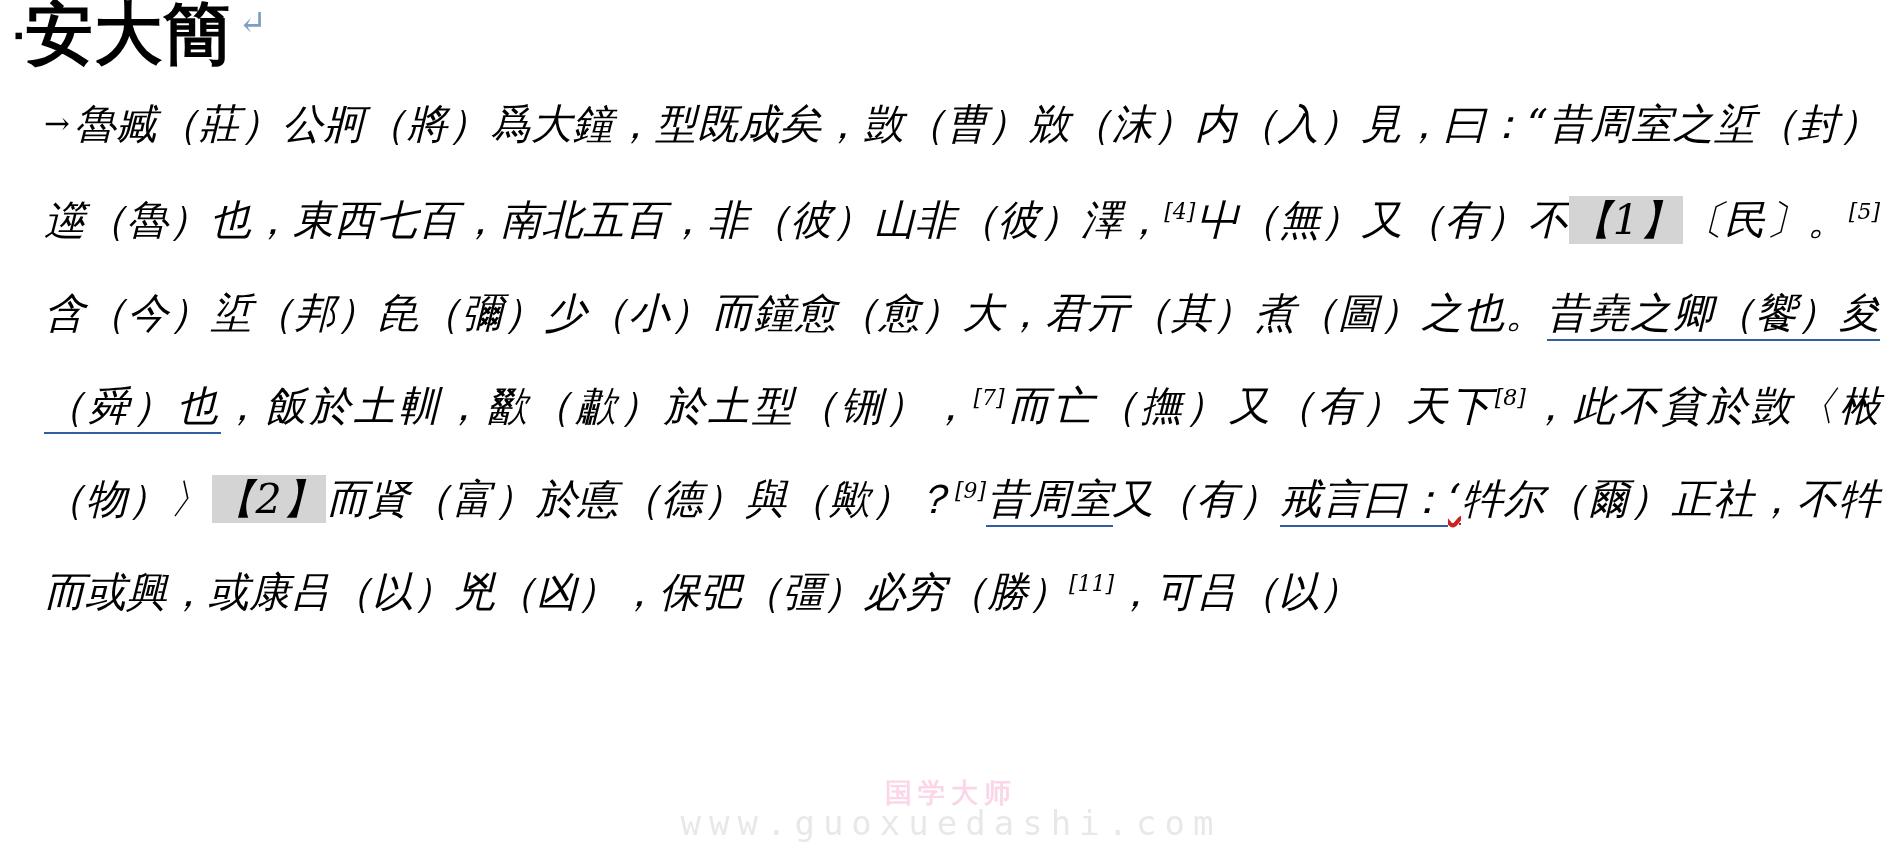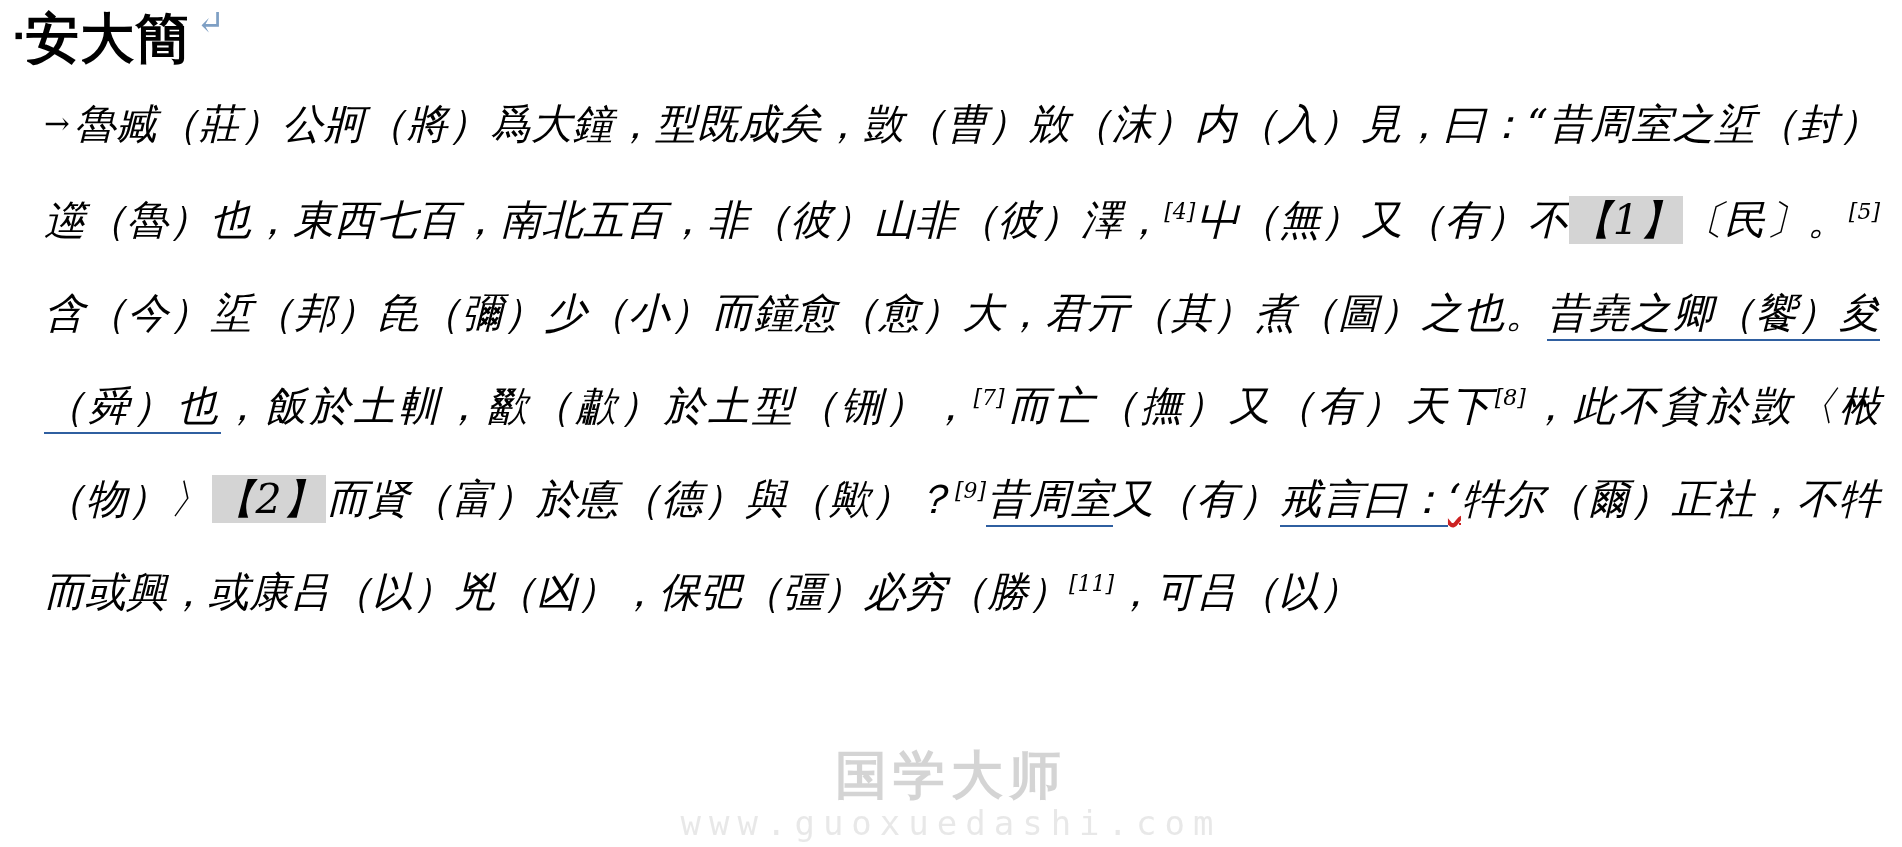--- a/index.html
+++ b/index.html
@@ -33,23 +33,23 @@
     box-sizing: border-box;
   }
   .bullet-marker {
     font-size: 26px;
     line-height: 60px;
     margin-right: 2px;
     color: #000;
     transform: translateY(-2px);
   }
   .heading-text {
-    font-family: Liberation Serif, serif;
+    font-family: Liberation Mono, monospace;
     font-weight: bold;
-    font-size: 54px;
+    font-size: 68px;
     line-height: 62px;
     letter-spacing: 1px;
   }
   .pilcrow {
     color: #7e9fc4;
     font-size: 34px;
     font-weight: normal;
     margin-left: 6px;
     position: relative;
     top: -6px;
@@ -104,23 +104,23 @@
     left: 0;
     right: 0;
     bottom: 4px;
     text-align: center;
     pointer-events: none;
     opacity: 0.22;
     user-select: none;
   }
   .wm-line1 {
     font-family: "DejaVu Sans", "Liberation Sans", sans-serif;
-    font-size: 52px;
+    font-size: 27px;
     letter-spacing: 6px;
-    color: #404040;
+    color: #ec4899;
     font-weight: bold;
   }
   .wm-line2 {
     font-family: "DejaVu Sans Mono", "Liberation Mono", monospace;
     font-size: 34px;
     letter-spacing: 8px;
     color: #9a9a9a;
     margin-top: -8px;
   }
 </style>

